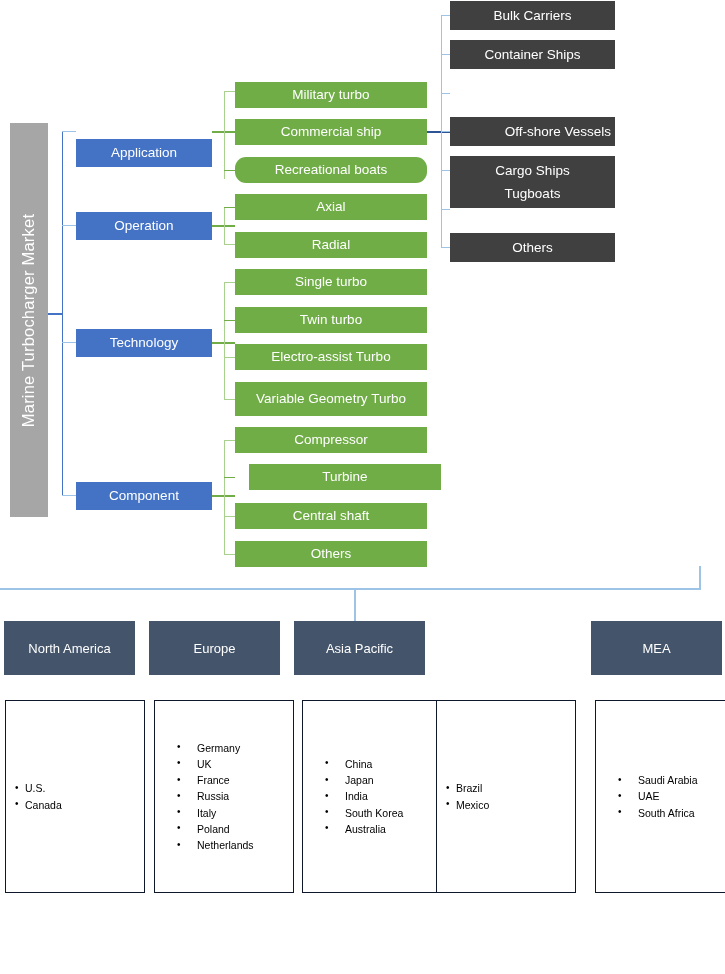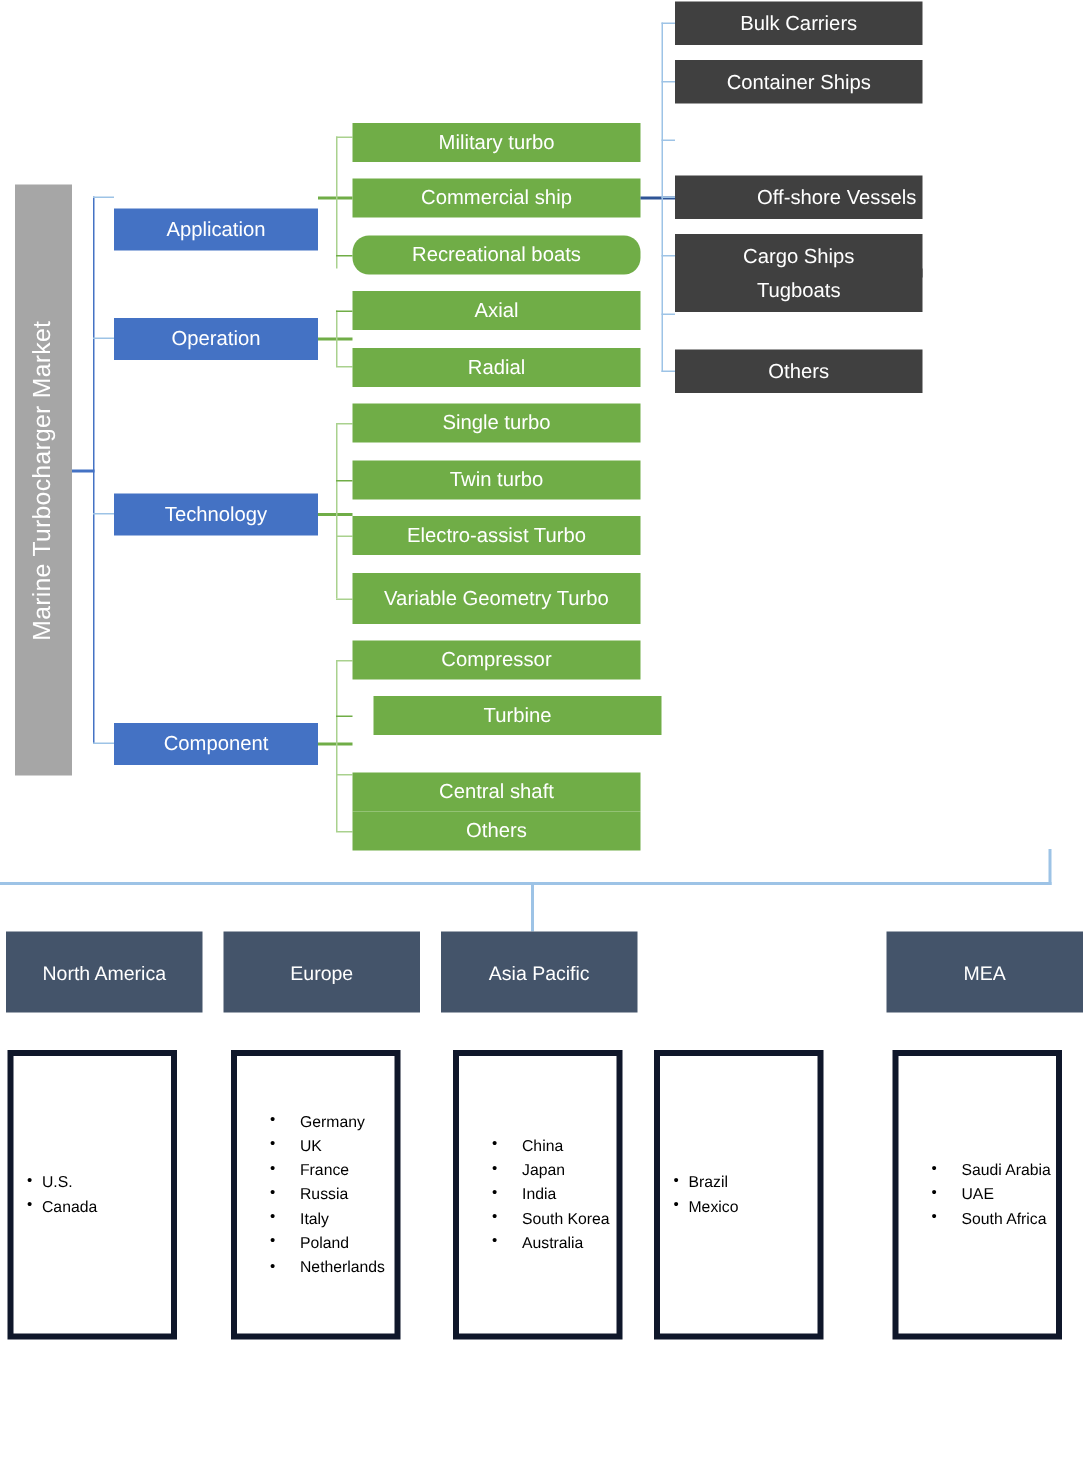--- a/index.html
+++ b/index.html
@@ -100,24 +100,24 @@
     justify-content: center;
     text-align: center;
     top: 621px;
     height: 54px;
     width: 131px;
   }
   .region-list {
     position: absolute;
     box-sizing: border-box;
     background: #ffffff;
-    border: 4px solid #0f172a;
+    border: 1px solid #0f172a;
     top: 700px;
     height: 193px;
-    width: 113px;
+    width: 140px;
     display: flex;
     flex-direction: column;
     justify-content: center;
   }
   .region-list ul {
     margin: 0;
     padding: 0;
     list-style: none;
   }
   .region-list li {
@@ -224,21 +224,21 @@
   </div>
   <div class="box seg-box two-line" style="top:382px;">
     <span>Variable Geometry Turbo</span>
   </div>
   <div class="box seg-box" style="top:427px;">
     <span>Compressor</span>
   </div>
   <div class="box seg-box" style="top:464px;margin-left:14px;">
     <span>Turbine</span>
   </div>
-  <div class="box seg-box" style="top:503px;margin-top:12px;">
+  <div class="box seg-box" style="top:503px;">
     <span>Central shaft</span>
   </div>
   <div class="box seg-box" style="top:541px;">
     <span>Others</span>
   </div>
 
   <div class="ln ln-h ln-darkblue" style="left:427px; top:131px; width:23px; height:2px;"></div>
   <div class="ln ln-v ln-lightblue" style="left:441px; top:15px; height:233px;"></div>
   <div class="ln ln-h ln-lightblue" style="left:441px; top:15px; width:9px;"></div>
   <div class="ln ln-h ln-lightblue" style="left:441px; top:54px; width:9px;"></div>

